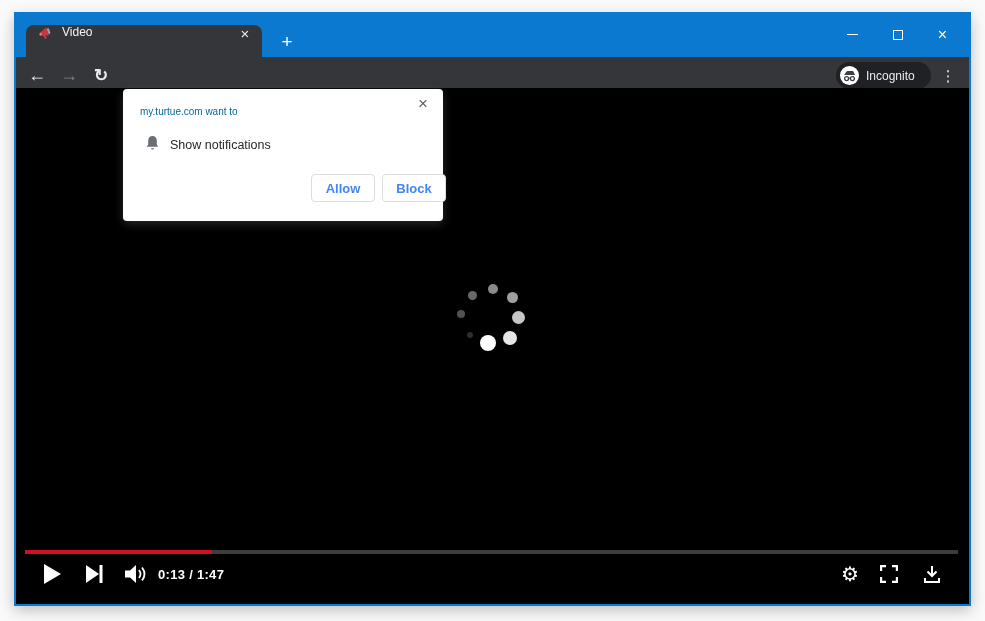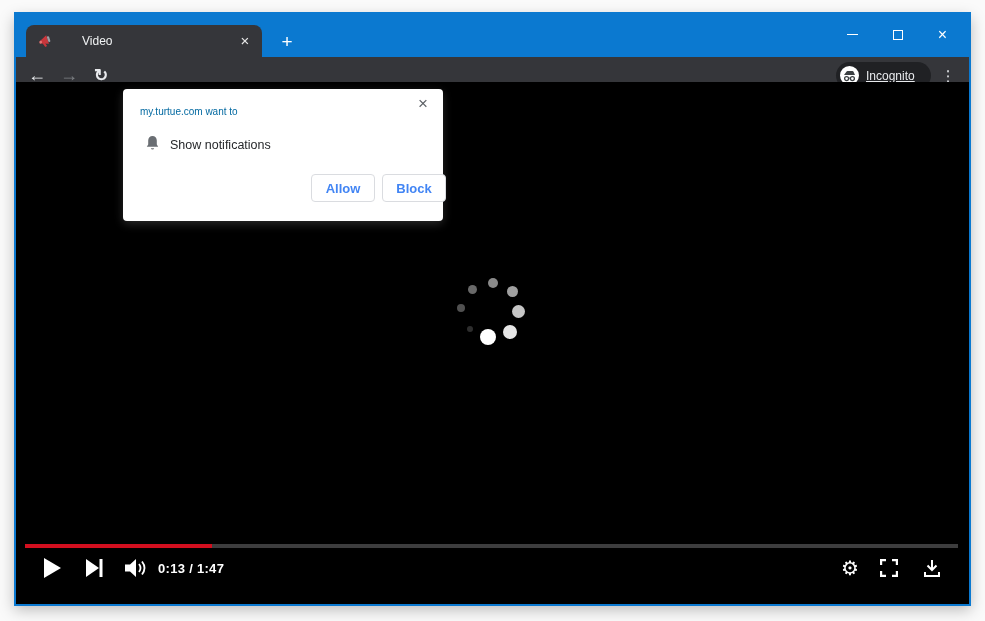--- a/index.html
+++ b/index.html
@@ -8,21 +8,21 @@
   .window {
     position:absolute; left:14px; top:14px; width:957px; height:592px;
     background:#000; border:2px solid #0b79d0; border-top:none;
     box-shadow:0 4px 14px rgba(0,0,0,0.25);
   }
 
   
   .titlebar { position:absolute; left:-2px; top:-2px; width:957px; height:45px; background:#0b79d0; }
   .tab {
     position:absolute; left:12px; top:13px; width:236px; height:32px;
-    background:#35363a; border-radius:8px 8px 0 0; display:flex; align-items:center;gap:20px;
+    background:#35363a; border-radius:8px 8px 0 0; display:flex; 
   }
   .favicon { width:16px; height:16px; margin-left:12px; flex:0 0 auto; }
   .tab-label { color:#f1f3f4; font-size:12px; margin-left:8px; flex:1 1 auto; white-space:nowrap; overflow:hidden; }
   .tab-close { color:#eaeaea; font-size:15px; width:18px; height:18px; line-height:17px; text-align:center; margin-right:8px; border-radius:50%; cursor:default; }
   .new-tab { position:absolute; left:262px; top:19px; width:22px; height:22px; color:#fff; font-size:19px; line-height:21px; text-align:center; font-weight:400; }
   .win-title {
     position:absolute; left:557px; top:7px; width:300px; text-align:center;
     color:#fff; font-family:"DejaVu Serif", serif; font-size:29px; line-height:32px;
   }
   .win-controls { position:absolute; right:6px; top:0; height:45px; display:flex; }
@@ -45,25 +45,25 @@
   .notsecure { font-size:13px; margin-left:8px; white-space:nowrap; }
   .omni-div { width:1px; height:14px; background:#5f6368; margin:0 10px; }
   .omni-url { font-size:13px; white-space:nowrap; }
   .stray { position:absolute; left:486px; top:6px; font-size:10px; color:#9a8a6c; opacity:.85; }
   .star { position:absolute; right:7px; top:0; height:27px; width:24px; display:flex; align-items:center; justify-content:center; font-size:16px; color:#dadce0; }
   .incog-pill {
     position:absolute; left:820px; top:5px; width:95px; height:27px; border-radius:14px;
     background:#202124; display:flex; align-items:center;
   }
   .incog-circle { width:19px; height:19px; border-radius:50%; background:#fff; margin-left:4px; display:flex; align-items:center; justify-content:center; }
-  .incog-label { color:#e8eaed; font-size:12px; margin-left:7px;text-decoration:underline; }
+  .incog-label { color:#e8eaed; font-size:12px; margin-left:7px; }
   .menu-dots { position:absolute; left:920px; top:0; width:24px; height:37px; display:flex; align-items:center; justify-content:center; color:#e8eaed; font-size:15px; letter-spacing:0; }
 
   
-  .content { position:absolute; left:0; top:68px; width:953px; height:508px; background:#000; }
+  .content { position:absolute; left:0; top:74px; width:953px; height:508px; background:#000; }
   .spinner { position:absolute; left:414px; top:166px; width:130px; height:130px; }
   .spin-dot { position:absolute; border-radius:50%; }
 
   
   .popup {
     position:absolute; left:107px; top:75px; width:320px; height:132px; background:#fff;
     border-radius:4px; box-shadow:0 3px 10px rgba(120,120,120,0.35); z-index:20;
   }
   .popup-close { position:absolute; right:11px; top:5px; color:#5f6368; font-size:17px; line-height:20px; width:18px; text-align:center; }
   .popup-title { position:absolute; left:17px; top:17px; font-size:10px; color:#0369a1; }

